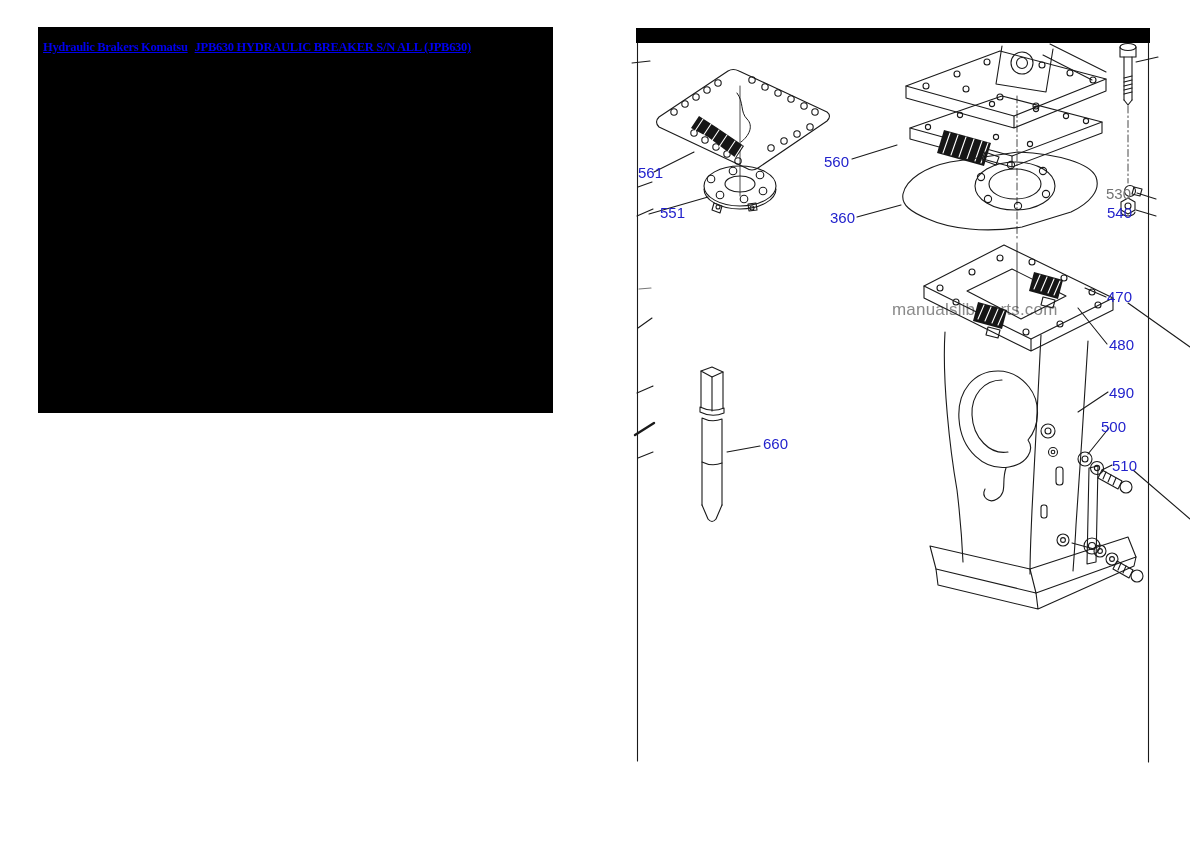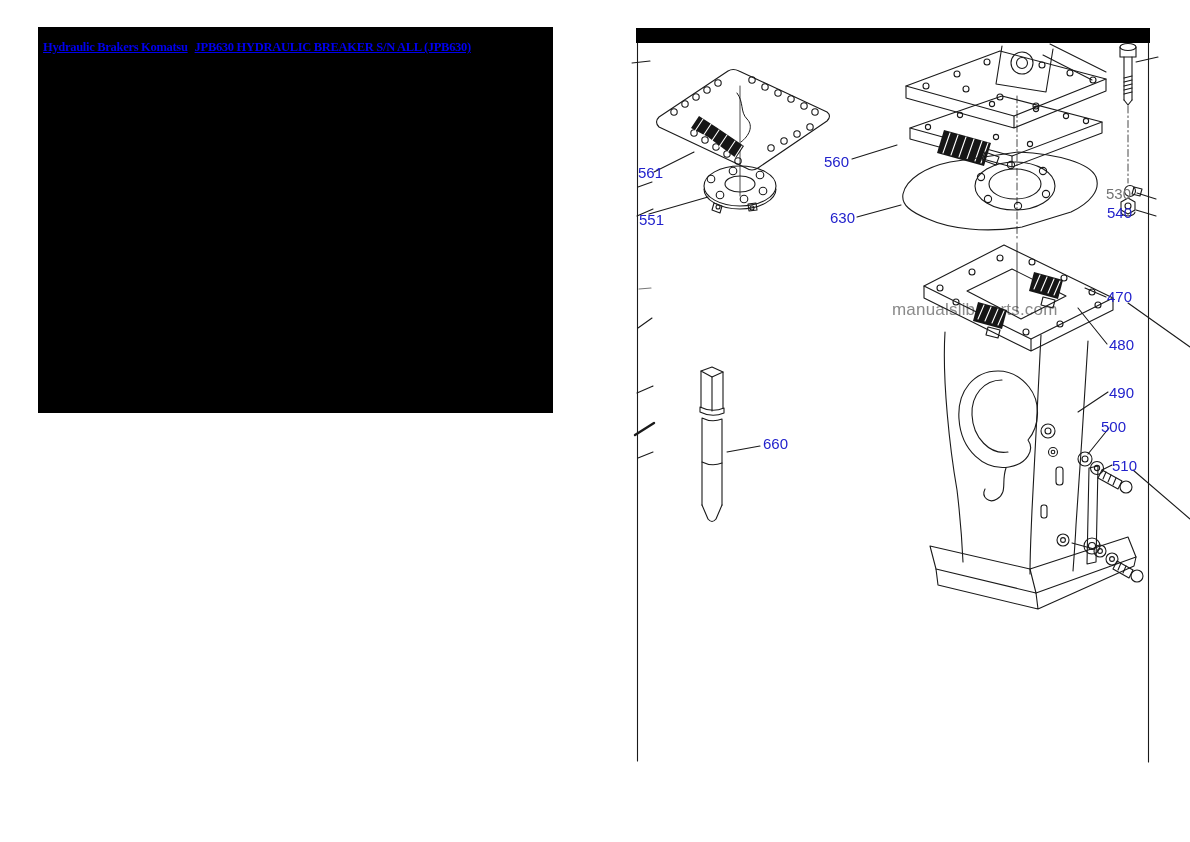--- a/index.html
+++ b/index.html
@@ -271,23 +271,23 @@
       <g>
         <path d="M1106,297 L1085,288"></path>
         <path d="M1107,344 L1078,308"></path>
         <path d="M1108,392 L1078,412"></path>
       </g>
     </g>
   </svg>
 
   <div id="labels">
       <span class="part-label" style="left: 638px; top: 166px; color: rgb(34, 34, 204);">561</span>
-      <span class="part-label" style="left: 639px; top: 213px; color: rgb(34, 34, 204);">551</span>
+      <span class="part-label" style="left: 639px; top: 206px; color: rgb(34, 34, 204); padding-left: 21px;">551</span>
       <span class="part-label" style="left: 824px; top: 155px; color: rgb(34, 34, 204);">560</span>
-      <span class="part-label" style="left: 830px; top: 211px; color: rgb(34, 34, 204);">630</span>
+      <span class="part-label" style="left: 830px; top: 211px; color: rgb(34, 34, 204);">360</span>
       <span class="part-label" style="left: 1106px; top: 187px; color: #737373;">530</span>
       <span class="part-label" style="left: 1107px; top: 206px; color: rgb(34, 34, 204);">540</span>
       <span class="part-label" style="left: 1107px; top: 290px; color: rgb(34, 34, 204);">470</span>
       <span class="part-label" style="left: 1109px; top: 338px; color: rgb(34, 34, 204);">480</span>
       <span class="part-label" style="left: 1109px; top: 386px; color: rgb(34, 34, 204);">490</span>
       <span class="part-label" style="left: 1101px; top: 420px; color: rgb(34, 34, 204);">500</span>
       <span class="part-label" style="left: 1112px; top: 459px; color: rgb(34, 34, 204);">510</span>
       <span class="part-label" style="left: 763px; top: 437px; color: rgb(34, 34, 204);">660</span>
     </div>
 </div>

